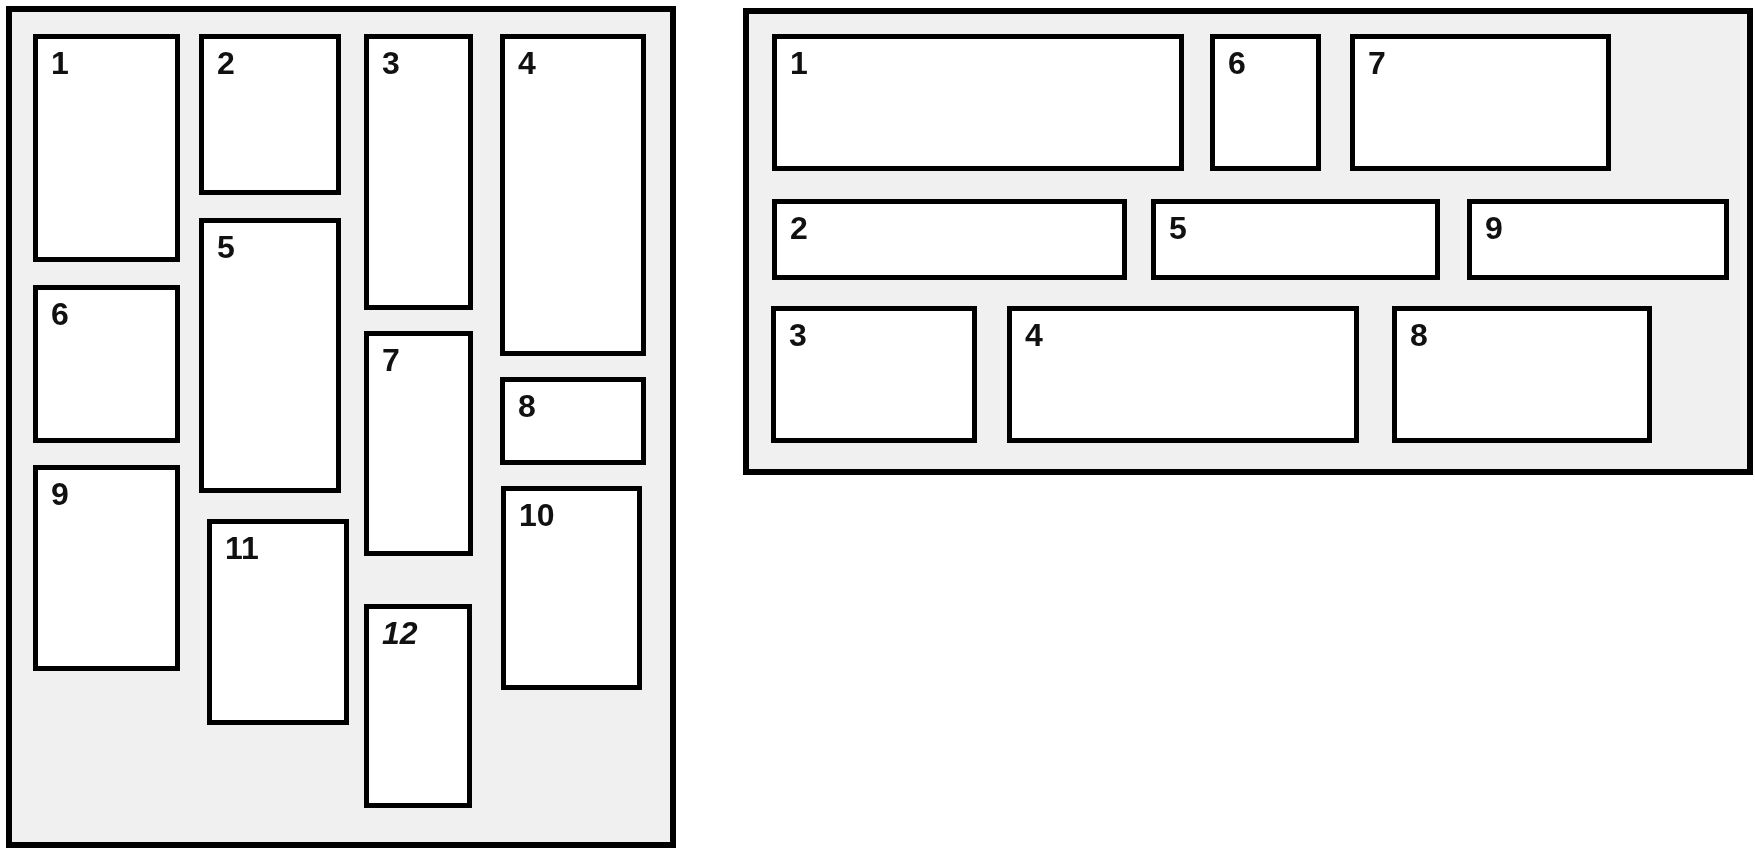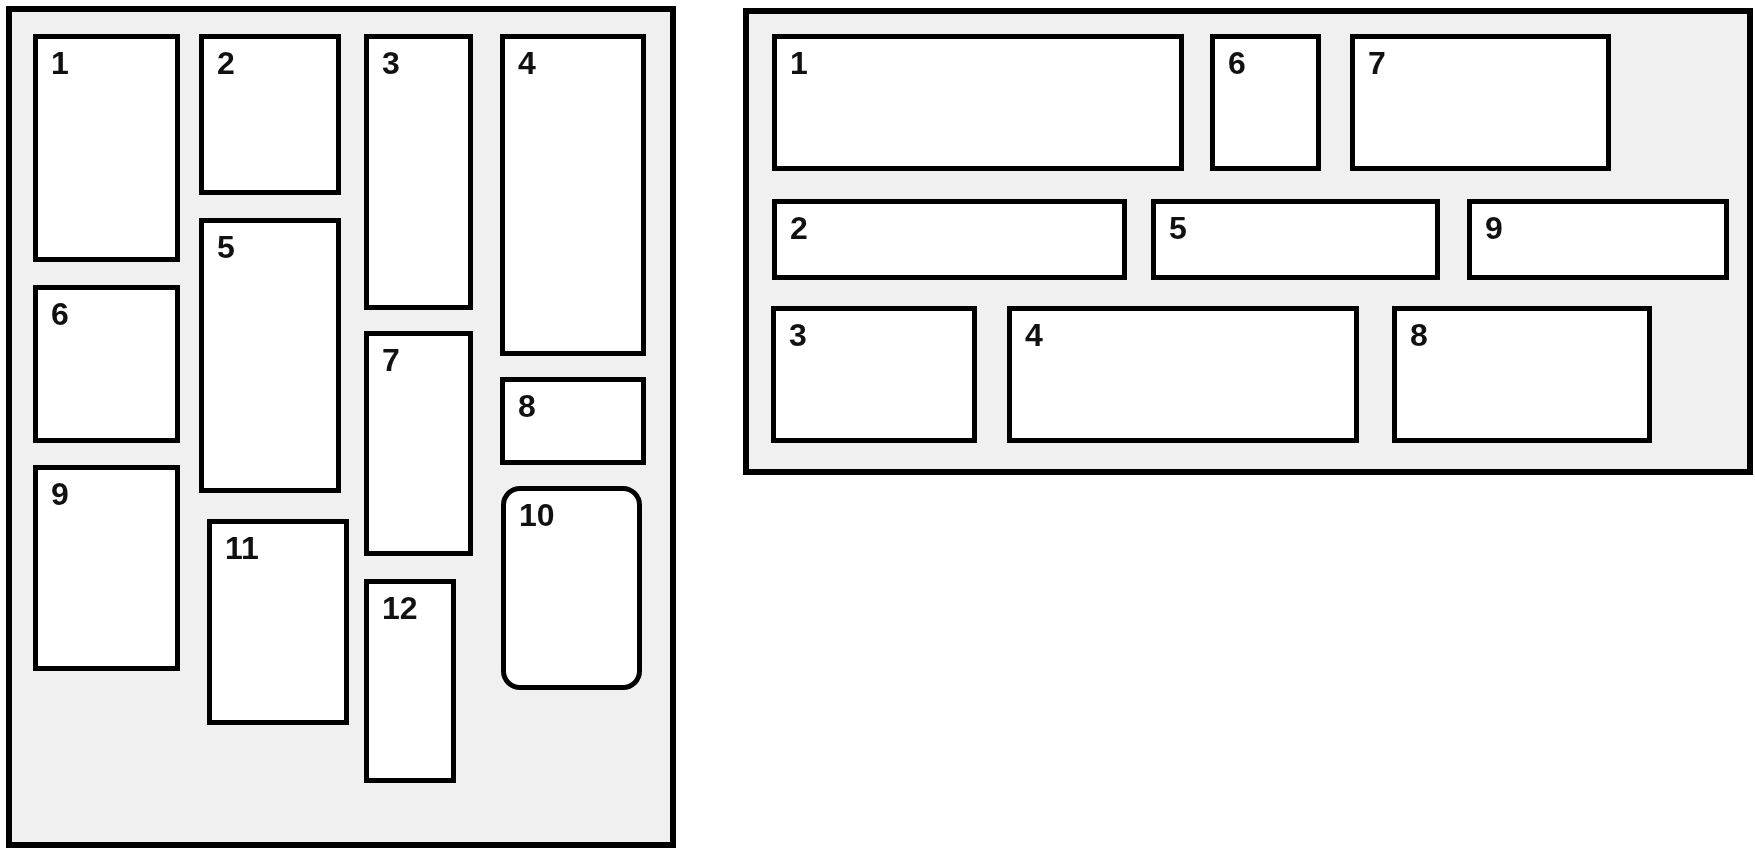--- a/index.html
+++ b/index.html
@@ -66,27 +66,27 @@
     </div>
     <div class="box" style="left:352px; top:319px; width:109px; height:225px;">
       <span class="num">7</span>
     </div>
     <div class="box" style="left:488px; top:365px; width:146px; height:88px;">
       <span class="num">8</span>
     </div>
     <div class="box" style="left:21px; top:453px; width:147px; height:206px;">
       <span class="num">9</span>
     </div>
-    <div class="box" style="left:489px; top:474px; width:141px; height:204px;border-radius:19px;">
+    <div class="box" style="left:489px; top:474px; width:141px; height:204px;">
       <span class="num">10</span>
     </div>
     <div class="box" style="left:187px; top:507px; width:142px; height:206px;margin-left:8px;">
       <span class="num">11</span>
     </div>
-    <div class="box" style="left:352px; top:567px; width:92px; height:204px;">
+    <div class="box" style="left:352px; top:592px; width:108px; height:204px;font-style:italic;">
       <span class="num">12</span>
     </div>
   </div>
 
   <div class="panel" style="left:743px; top:8px; width:1010px; height:467px;">
 
     <div class="box" style="left:23px; top:20px; width:412px; height:137px;">
       <span class="num">1</span>
     </div>
     <div class="box" style="left:461px; top:20px; width:111px; height:137px;">

